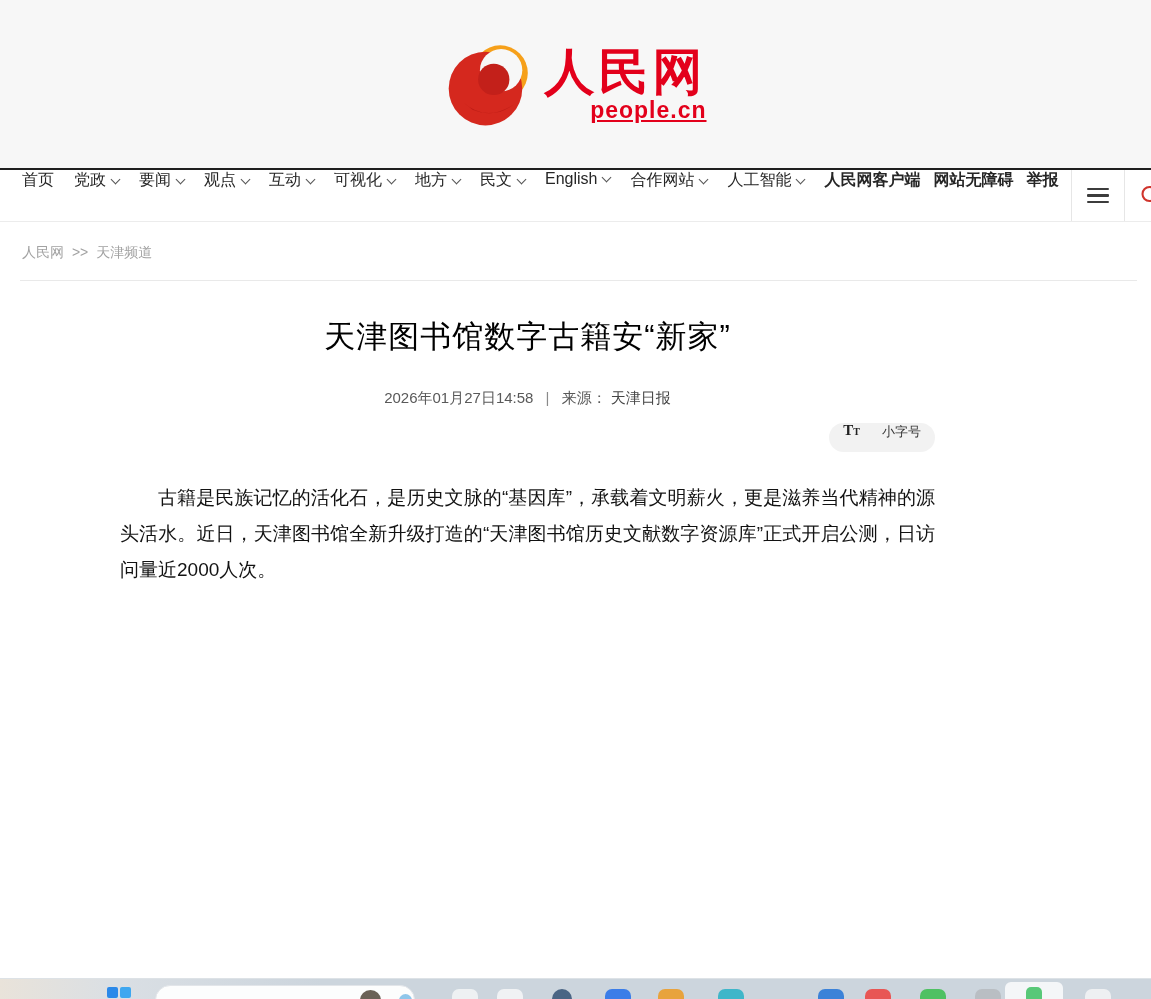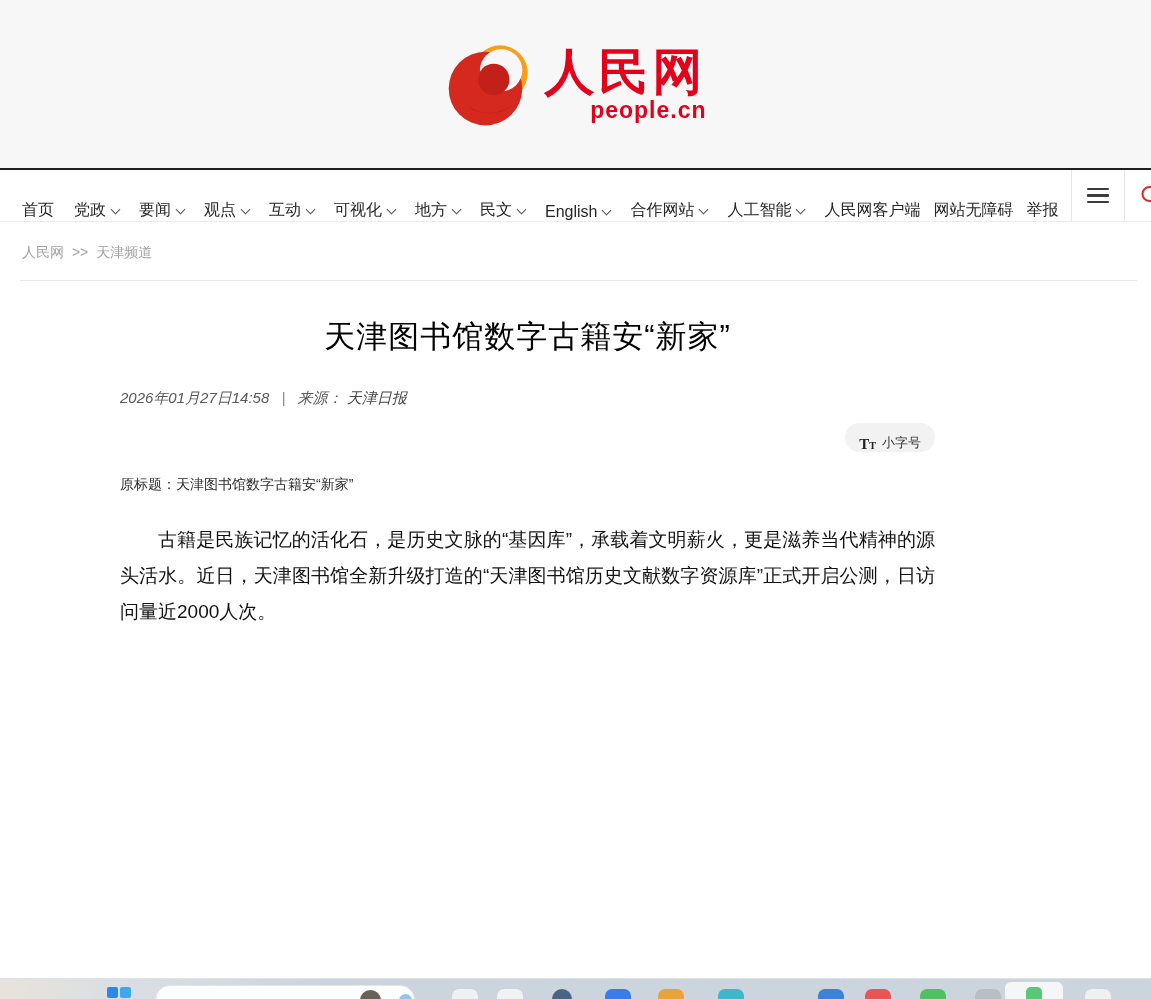--- a/index.html
+++ b/index.html
@@ -18,35 +18,35 @@
   }
   .logo { display:flex; align-items:center; gap:8px; }
   .logo-ball { width:92px; height:92px; }
   .logo-text { display:flex; flex-direction:column; align-items:flex-end; }
   .logo-cn {
     font-size:50px; font-weight:bold; color:#e3001b;
     letter-spacing:4px; line-height:1;
   }
   .logo-en {
     font-size:23px; font-weight:bold; color:#e3001b;
-    letter-spacing:1px; margin-top:2px; line-height:1;
+    letter-spacing:1px; margin-top:2px; line-height:1;text-decoration:underline;
   }
 
   
   .main-nav {
     height:54px; background:#fff;
     border-top:2px solid #1f1f1f; border-bottom:1px solid #ececec;
-    display:flex; align-items:flex-end; padding-left:22px;
+    display:flex; align-items:flex-start; padding-left:22px;
     font-size:16px; color:#262626;
   }
   .nav-item {
     display:flex; align-items:center; margin-right:20px;
     cursor:pointer; white-space:nowrap;
   }
-  .nav-item.tight { margin-right:13px; }
+  .nav-item.tight { margin-right:13px;font-weight:bold; }
   .chev {
     width:7px; height:7px; margin-left:6px; margin-bottom:3px;
     border-right:1.6px solid #555; border-bottom:1.6px solid #555;
     transform:rotate(45deg); display:inline-block;
   }
   .nav-right {
     margin-left:auto; height:100%; display:flex; align-items:stretch;
     border-left:1px solid #e6e6e6;
   }
   .nav-iconbox {
@@ -68,29 +68,29 @@
     border-bottom:1px solid #e9e9e9; margin:0 14px 0 20px;
   }
 
   
   .article { width:815px; margin-left:120px; padding-top:36px; }
   .article-title {
     margin:0; font-size:31px; font-weight:400; color:#000;
     text-align:center; letter-spacing:1px; line-height:1.3;
   }
   .article-meta {
-    margin-top:32px; text-align:left; font-size:15px; color:#595959;font-style:italic;
+    margin-top:32px; text-align:center; font-size:15px; color:#595959;
   }
   .meta-divider { margin:0 8px; color:#8a8a8a; }
   .meta-source { color:#454545; }
   .toolbar-row { display:flex; justify-content:flex-end; margin-top:15px; }
   .fontsize-pill {
     background:#f2f2f2; border:none; border-radius:15px; height:29px;
     padding:0 14px; font-size:13px; color:#333;
-    display:flex; align-items:flex-end; gap:6px; cursor:pointer;
+    display:flex; align-items:flex-start; gap:22px; cursor:pointer;
     font-family:"Liberation Sans","DejaVu Sans",sans-serif;
   }
   .tt-icon { font-family:"Liberation Serif","DejaVu Serif",serif; font-weight:600; font-size:15px; line-height:1; color:#222; }
   .tt-icon small { font-size:10px; }
   .orig-title { margin:24px 0 0; font-size:14px; color:#2b2b2b; }
   .article-body p {
     margin:28px 0 0; font-size:19px; line-height:36px; color:#121212;
     text-align:justify; text-indent:2em;
   }
 
@@ -226,21 +226,20 @@
     <span class="meta-source">天津日报</span>
   </div>
 
   <div class="toolbar-row">
     <button class="fontsize-pill">
       <span class="tt-icon"><span>T</span><small>T</small></span>
       <span>小字号</span>
     </button>
   </div>
 
-  <p class="orig-title"><span>原标题：</span><span>天津图书馆数字古籍安“新家”</span></p>
 
   <div class="article-body">
     <p>古籍是民族记忆的活化石，是历史文脉的“基因库”，承载着文明薪火，更是滋养当代精神的源头活水。近日，天津图书馆全新升级打造的“天津图书馆历史文献数字资源库”正式开启公测，日访问量近2000人次。</p>
   </div>
 </main>
 
 <div class="taskbar">
   <div class="tb-start">
       <span></span>
       <span></span>

